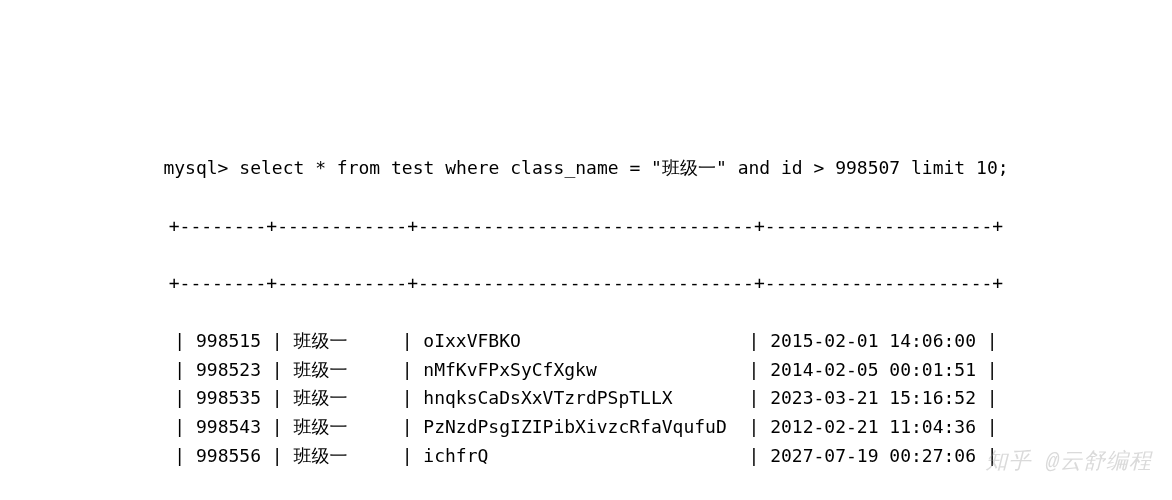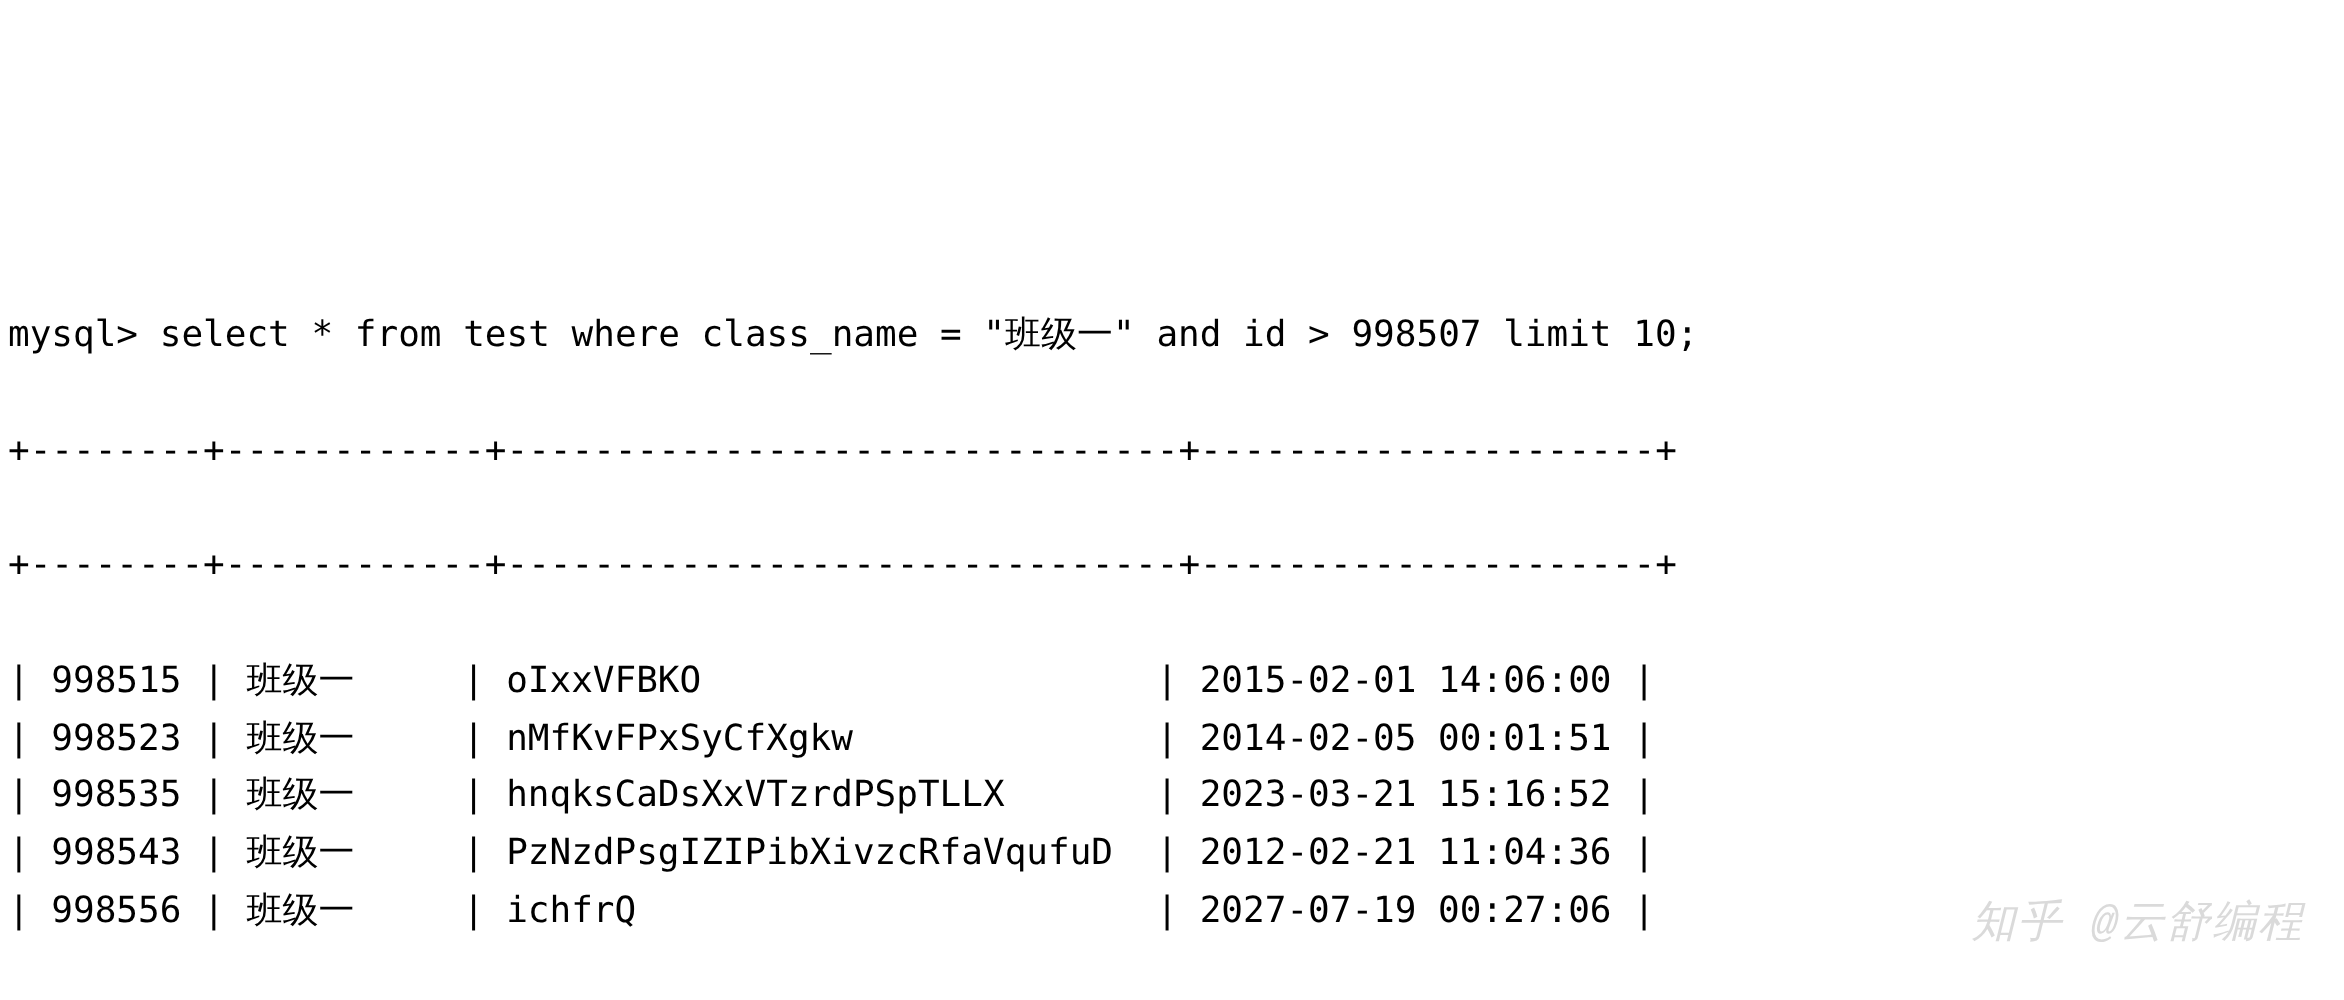--- a/index.html
+++ b/index.html
@@ -21,20 +21,21 @@
     font-family: Liberation Mono, monospace;
     font-style: italic;
     letter-spacing: 1px;
     pointer-events: none;
   }
   .terminal {
     display: block;
   }
   .line {
     display: block;
+    text-align: center;
   }
 </style>
 </head>
 <body>
 
 
 
 <div class="terminal">
 <span class="line"><span>mysql&gt;</span> <span>select * from test where class_name = "班级一" and id &gt; 998507 limit 10;</span></span>
 <span class="line" id="border-line-1">+--------+------------+-------------------------------+---------------------+</span>

